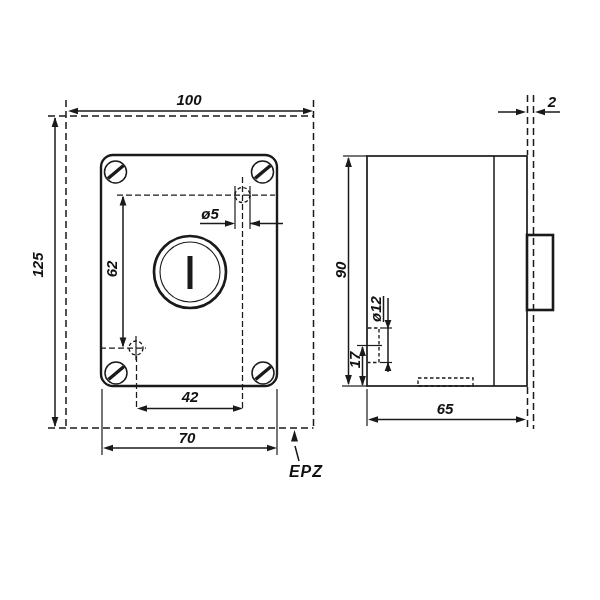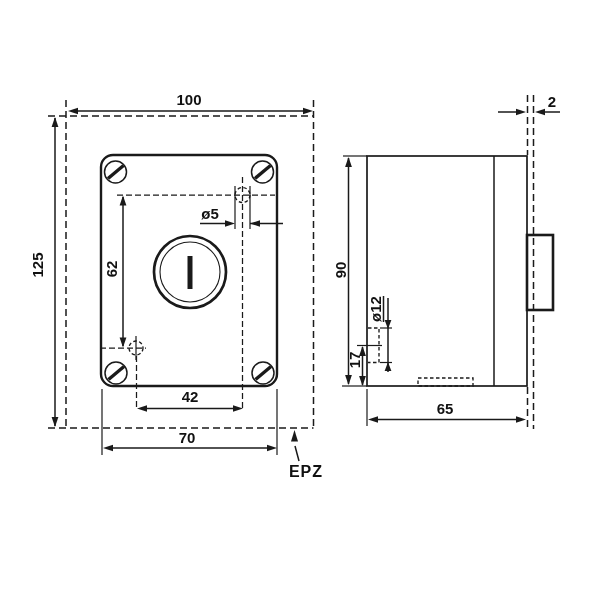--- a/index.html
+++ b/index.html
@@ -1,16 +1,16 @@
 <!DOCTYPE html>
 <html><head>
 <meta charset="utf-8">
 <style>
   html,body{margin:0;padding:0;background:#ffffff;}
-  #stage{width:600px;height:600px;background:#ffffff;position:relative;overflow:hidden;}
+  #stage{width:600px;height:600px;background:#ffffff;position:relative;overflow:hidden;font-style:italic;}
   svg{display:block;}
   .ln{stroke:#1a1a1a;stroke-width:1.5;fill:none;}
   .thin{stroke:#1a1a1a;stroke-width:1.2;fill:none;}
   .thick{stroke:#1a1a1a;stroke-width:2.4;fill:#ffffff;}
   .xthick{stroke:#1a1a1a;stroke-width:2.7;fill:#ffffff;}
   .dash-l{stroke:#1a1a1a;stroke-width:1.5;fill:none;stroke-dasharray:7 4;}
   .dash-m{stroke:#1a1a1a;stroke-width:1.25;fill:none;stroke-dasharray:6 3;}
   .dash-s{stroke:#1a1a1a;stroke-width:1.35;fill:none;stroke-dasharray:3.5 2.5;}
   .arr{fill:#1a1a1a;stroke:none;}
   .dim{font-family:"Liberation Sans",sans-serif;font-weight:bold;font-size:15px;fill:#111111;}

